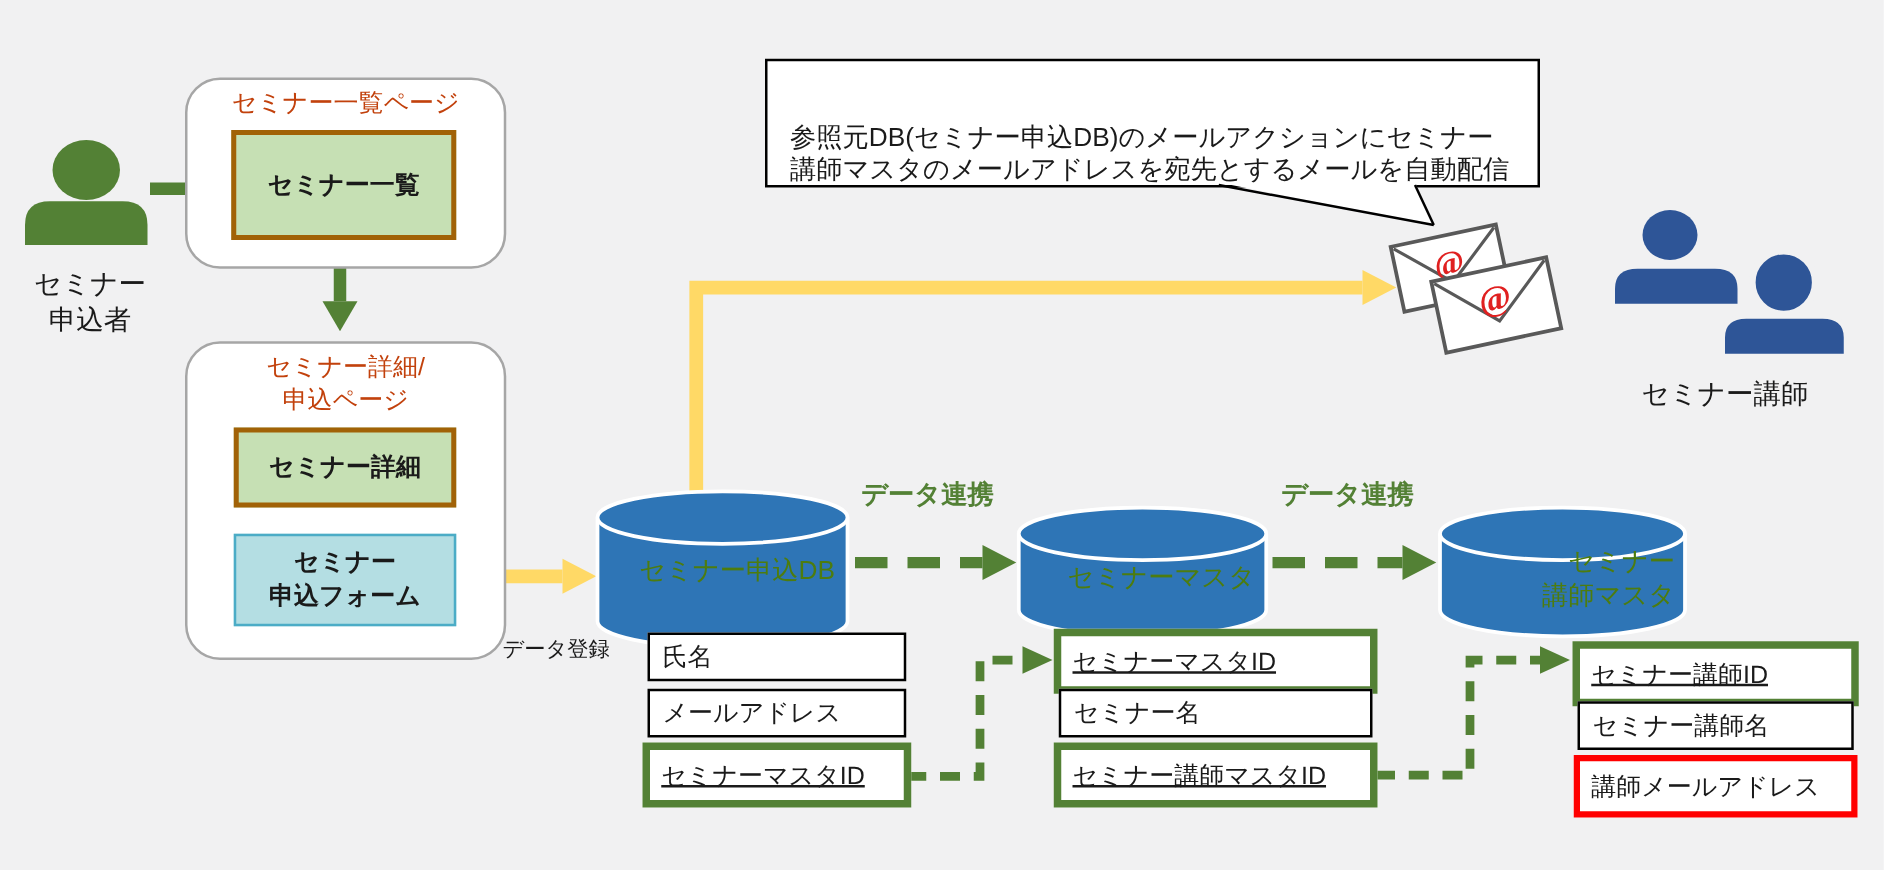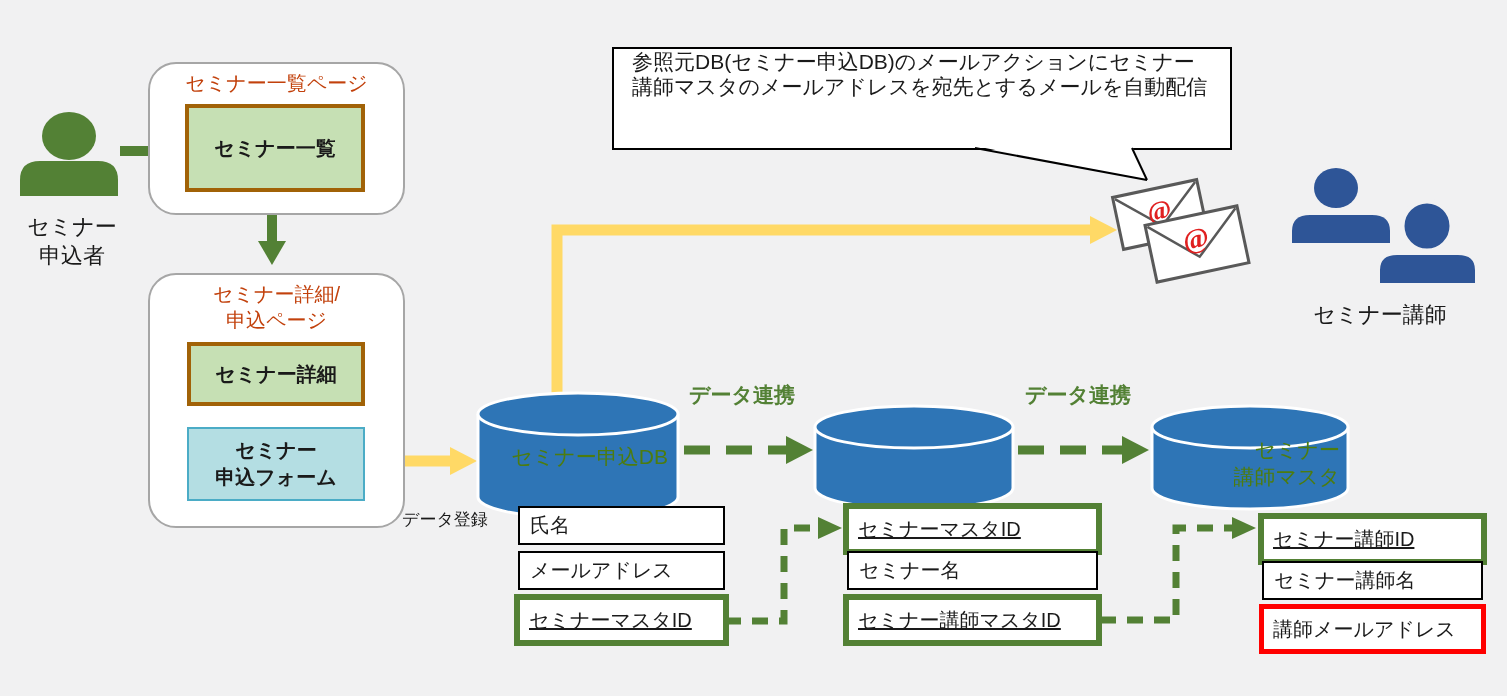--- a/index.html
+++ b/index.html
@@ -46,21 +46,21 @@
   .inner-green{background:#C6E0B4;border:4px solid #a16207;}
   .inner-teal{background:#B4DEE3;border:2px solid #4BACC6;}
 
   
   .callout{
     background:#ffffff;
     border:2px solid #000000;
     box-sizing:border-box;
     display:flex;
     flex-direction:column;
-    justify-content:flex-start;
+    justify-content:flex-end;
     padding:0 18px;
     font-size:21px;
     line-height:25px;
     z-index:2;
   }
 
   
   .db-table{z-index:2;}
   .t-row{
     position:absolute;left:0;right:0;
@@ -277,20 +277,21 @@
     <div>セミナー</div>
     <div>申込者</div>
   </div>
 
   <div class="abs small-note layer-text" style="left:402px;top:508px;">データ登録</div>
 
   <div class="abs green-note layer-text" style="left:680px;top:381px;width:124px;">データ連携</div>
   <div class="abs green-note layer-text" style="left:1016px;top:381px;width:124px;">データ連携</div>
 
   <div class="abs cyl-label" style="left:488px;top:443px;width:180px;">セミナー申込DB</div>
+  <div class="abs cyl-label" style="left:824px;top:449px;width:180px;">セミナーマスタ</div>
   <div class="abs cyl-label" style="left:1160px;top:436px;width:180px;">
     <div>セミナー</div>
     <div>講師マスタ</div>
   </div>
 
   <div class="abs actor-label layer-text" style="left:1295px;top:300px;width:170px;">セミナー講師</div>
 
 </div>
 
 </body></html>

